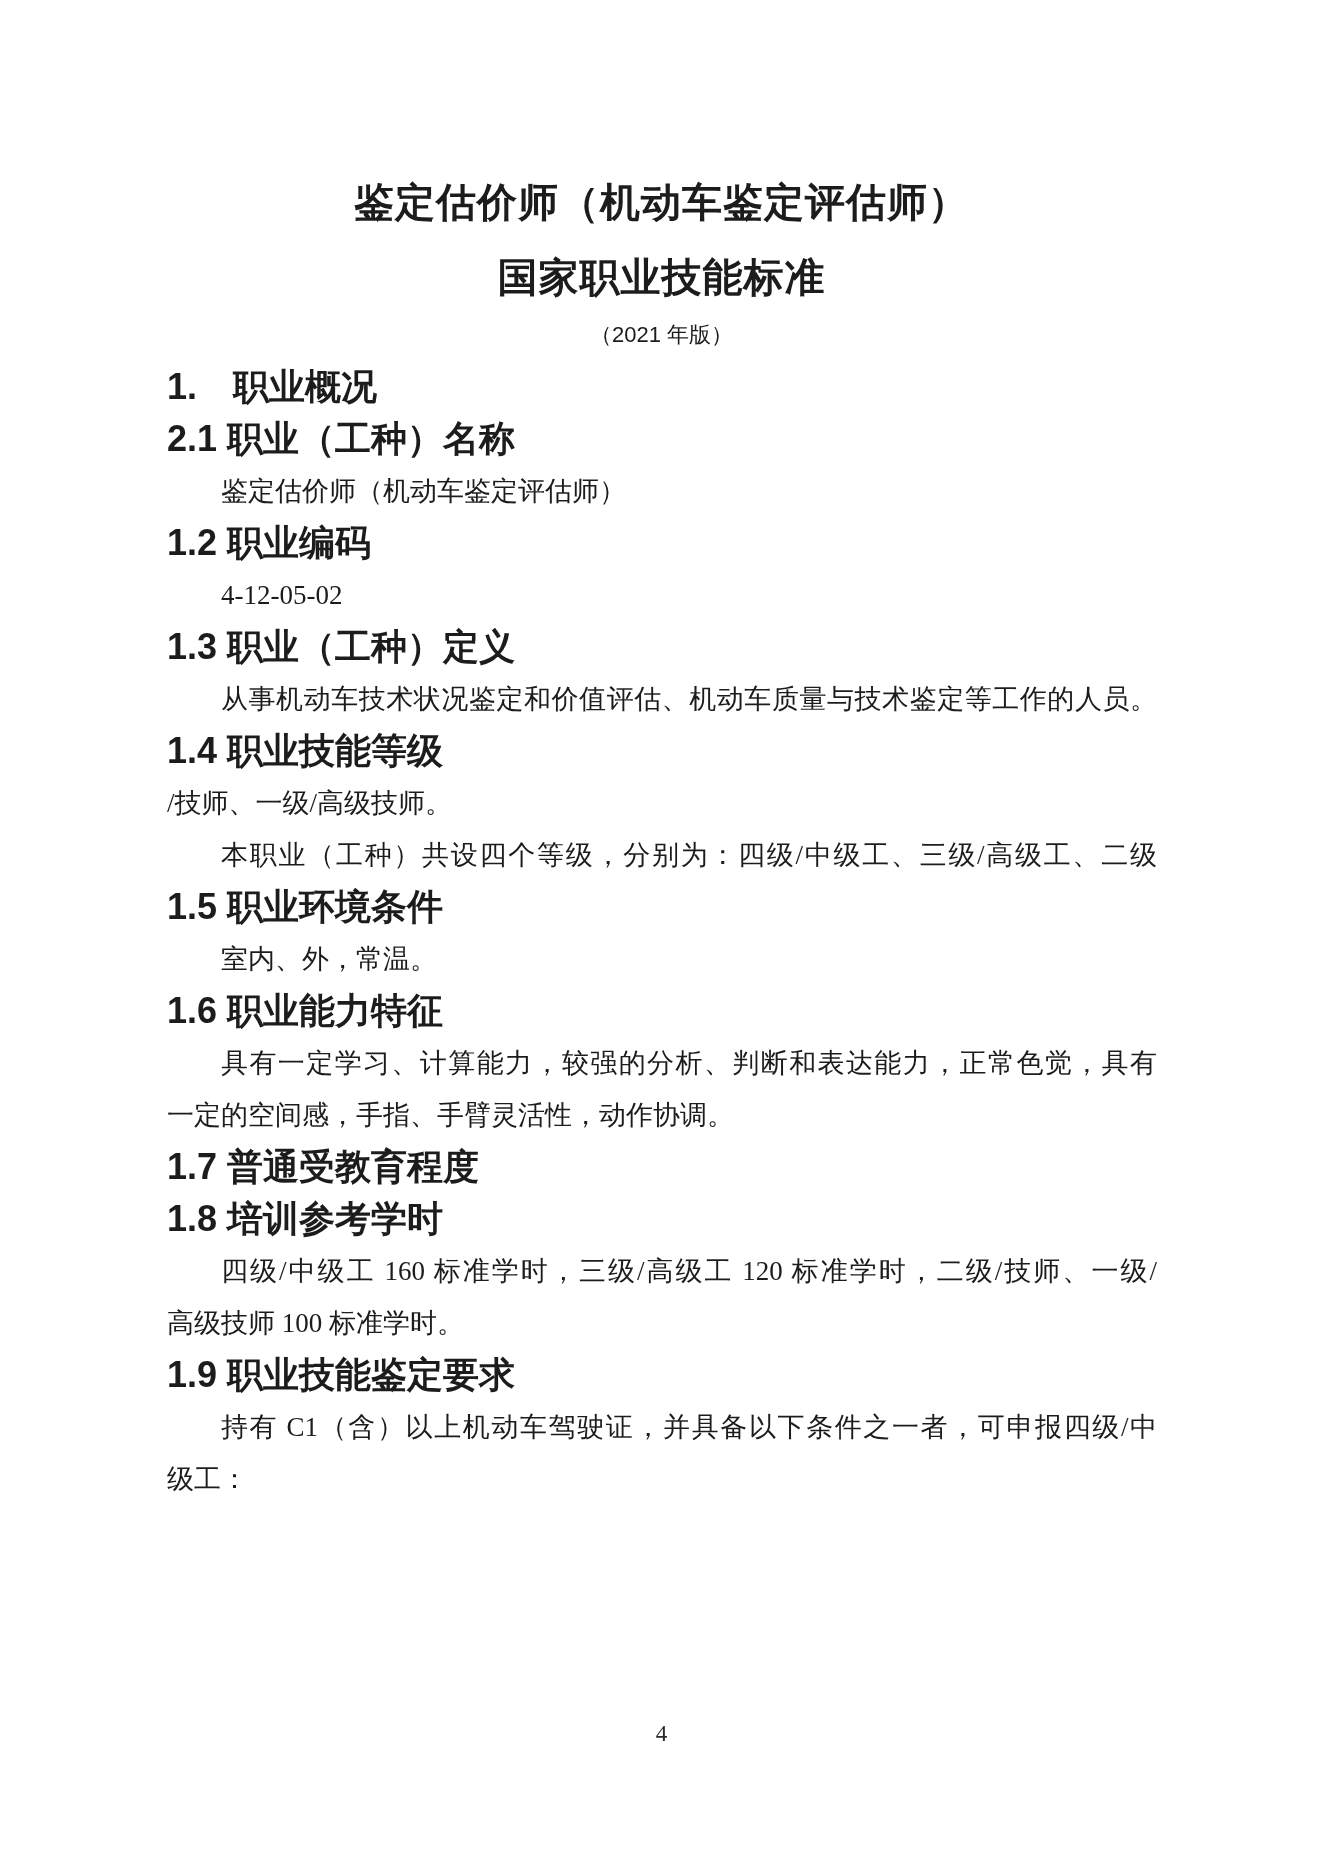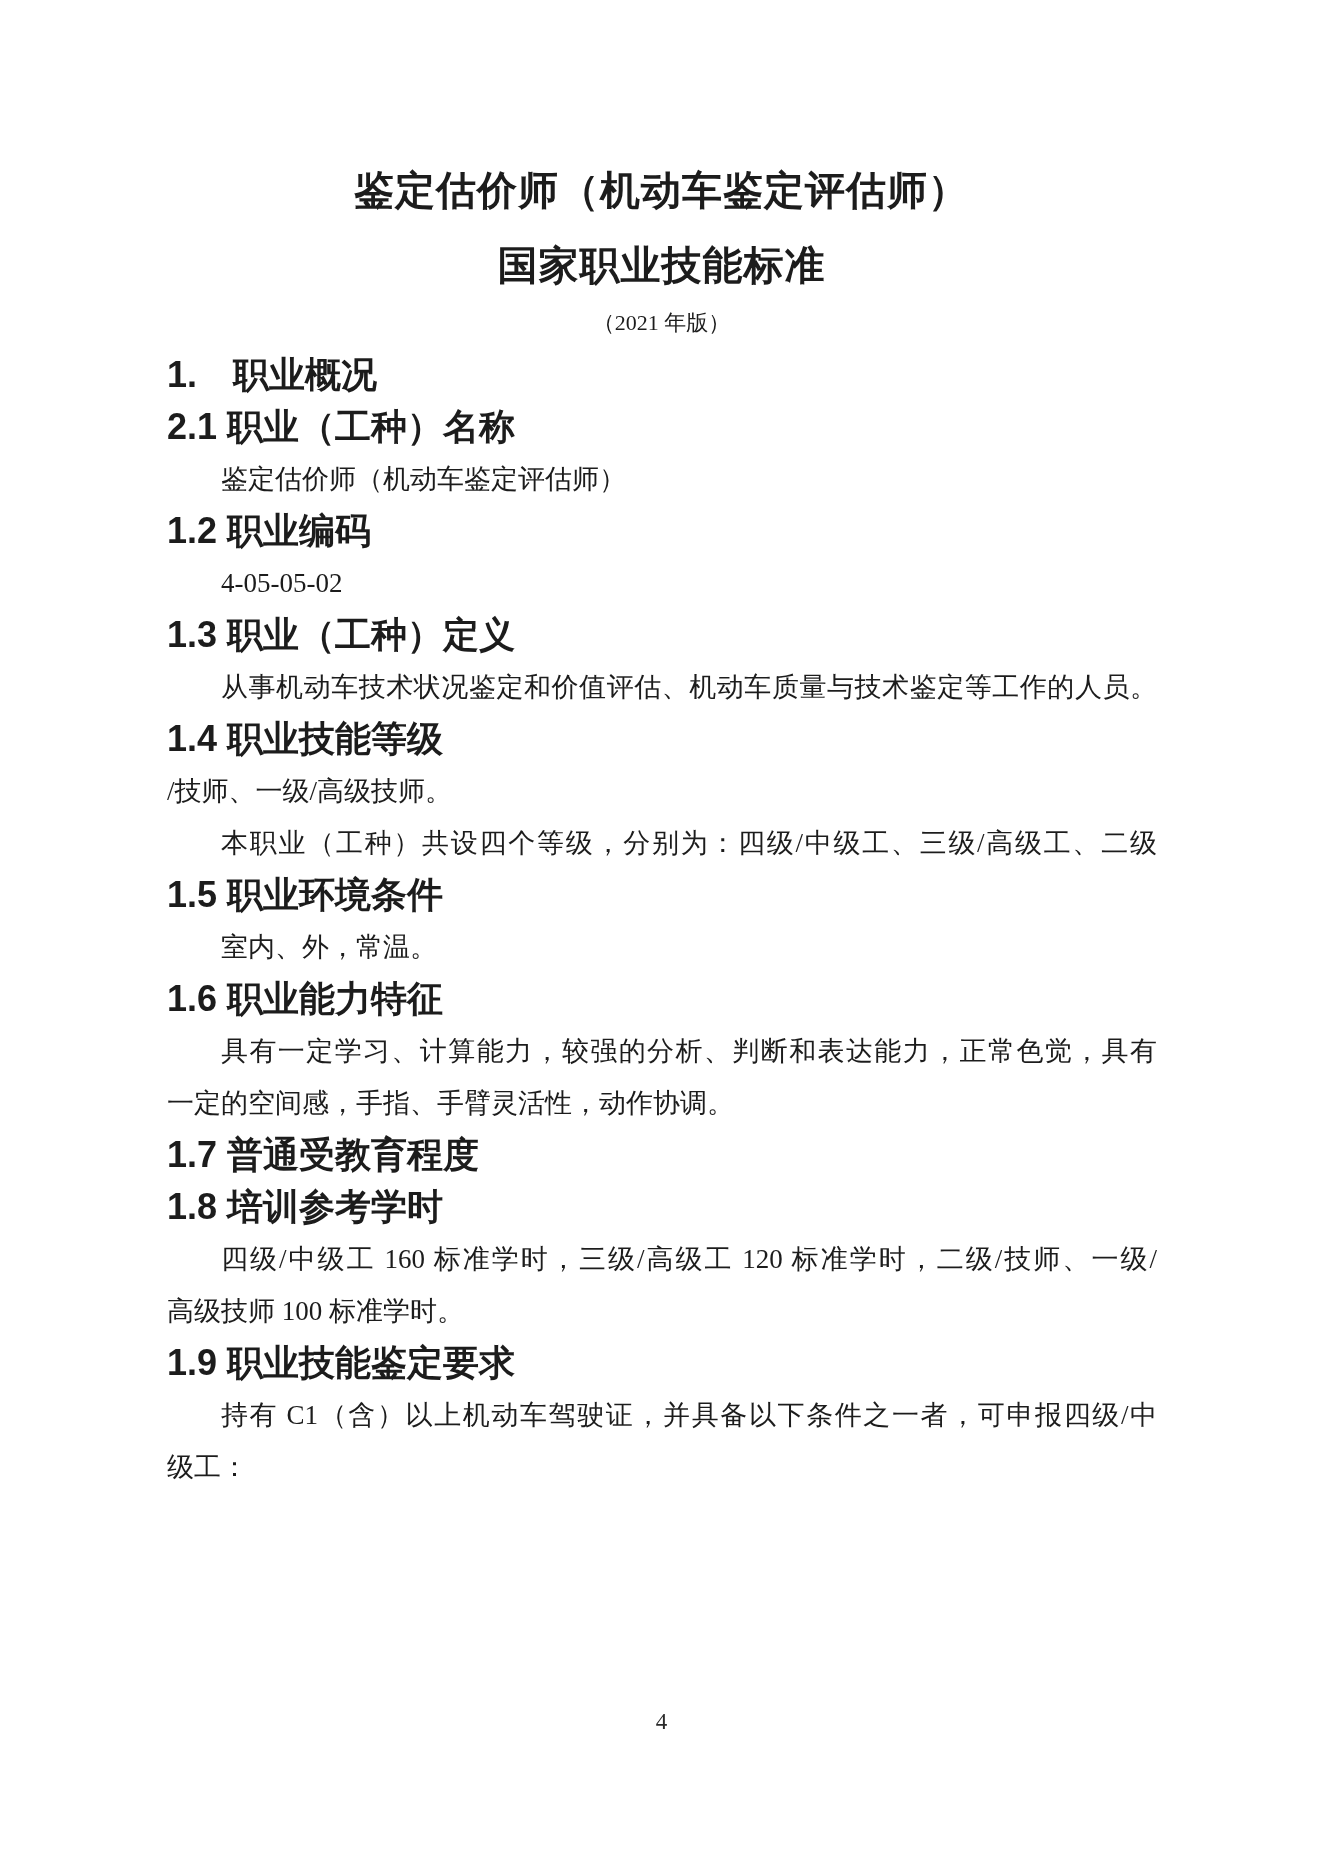--- a/index.html
+++ b/index.html
@@ -12,41 +12,42 @@
     height: 1871px;
     position: relative;
     overflow: hidden;
     color: #1c1c1c;
     font-family: "Liberation Serif", "DejaVu Serif", serif;
   }
   .page {
     position: absolute;
     inset: 0;
     background: #ffffff;
+    margin-top: 12px;
   }
   .titles {
     text-align: center;
     padding-top: 168px;
   }
   .title-main {
     font-family: "Liberation Sans", "DejaVu Sans", sans-serif;
     font-weight: 700;
     font-size: 40px;
     line-height: 44px;
     letter-spacing: 1px;
     white-space: nowrap;
   }
   .title-sub {
     margin-top: 31px;
   }
   .edition {
     margin-top: 20px;
     font-size: 22px;
     line-height: 32px;
-    font-family: Liberation Serif, serif;
+    font-family: Liberation Sans, sans-serif;
     font-weight: 400;
   }
   .content {
     margin: 10px 166px 0 167px;
   }
   .line {
     font-size: 27px;
     line-height: 52px;
     white-space: nowrap;
   }
@@ -83,21 +84,21 @@
     <div class="title-main">鉴定估价师（机动车鉴定评估师）</div>
     <div class="title-main title-sub">国家职业技能标准</div>
     <div class="edition">（2021 年版）</div>
   </div>
 
   <div class="content">
       <div class="line h1">1.　职业概况</div>
       <div class="line h2">2.1 职业（工种）名称</div>
       <div class="line p-first">鉴定估价师（机动车鉴定评估师）</div>
       <div class="line h2">1.2 职业编码</div>
-      <div class="line p-first">4-05-05-02</div>
+      <div class="line p-first">4-12-05-02</div>
       <div class="line h2">1.3 职业（工种）定义</div>
       <div class="line p-first fill">从事机动车技术状况鉴定和价值评估、机动车质量与技术鉴定等工作的人员。</div>
       <div class="line h2">1.4 职业技能等级</div>
       <div class="line p-cont">/技师、一级/高级技师。</div>
       <div class="line p-first fill">本职业（工种）共设四个等级，分别为：四级/中级工、三级/高级工、二级</div>
       <div class="line h2">1.5 职业环境条件</div>
       <div class="line p-first">室内、外，常温。</div>
       <div class="line h2">1.6 职业能力特征</div>
       <div class="line p-first fill">具有一定学习、计算能力，较强的分析、判断和表达能力，正常色觉，具有</div>
       <div class="line p-cont">一定的空间感，手指、手臂灵活性，动作协调。</div>

